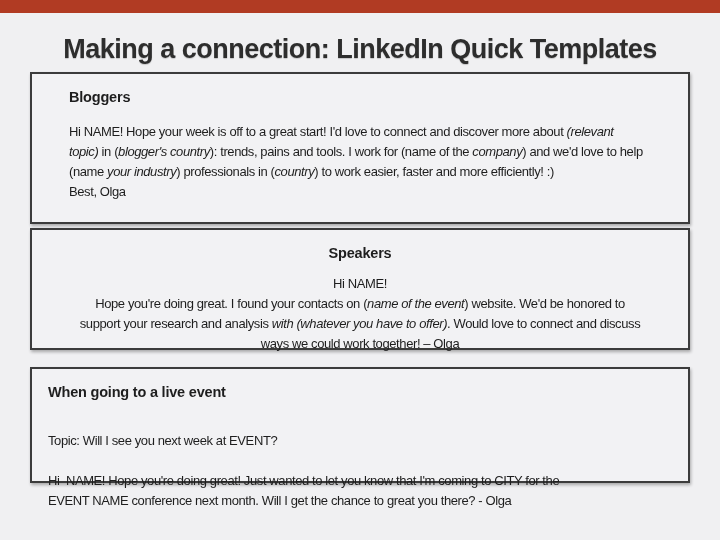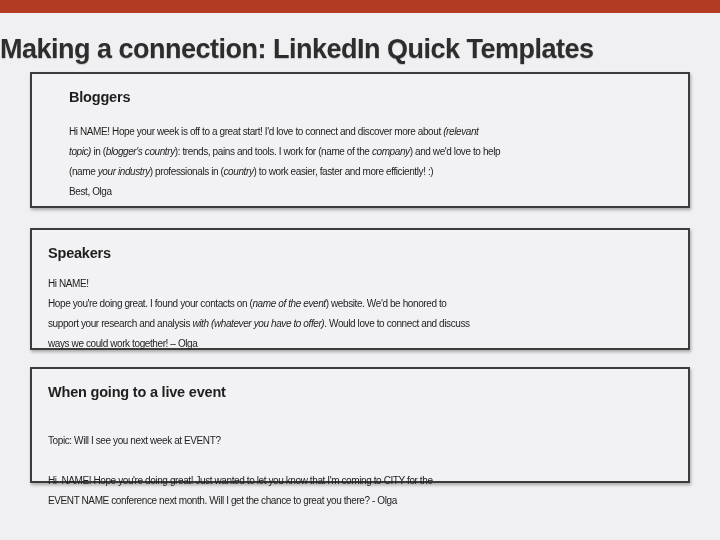--- a/index.html
+++ b/index.html
@@ -25,21 +25,21 @@
   }
   .accent-bar {
     position: absolute;
     top: 0; left: 0;
     width: 720px; height: 13px;
     background: var(--accent);
   }
   .slide-title {
     position: absolute;
     top: 34px; left: 0; right: 0;
-    text-align: left;
+    text-align: center;
     font-size: 27px;
     font-weight: bold;
     letter-spacing: -0.5px;
     color: var(--title_color);
     text-shadow: 0 1px 1px rgba(0,0,0,0.18);
     white-space: nowrap;
   }
   .card {
     position: absolute;
     left: 30px;
@@ -50,43 +50,43 @@
     padding: 13px 16px;
   }
   .card-heading {
     font-size: 14.5px;
     font-weight: bold;
     line-height: 21px;
     letter-spacing: -0.2px;
     color: var(--text);
   }
   .card-body {
-    font-size: 10px;
+    font-size: 13px;
     line-height: 20px;
     letter-spacing: -0.4px;
     color: var(--text);
     white-space: pre-wrap;
   }
   .card-body em { font-style: italic; }
 </style>
 </head>
 <body>
 
 <div class="slide">
 
   <div class="accent-bar"></div>
 
   <h1 class="slide-title">Making a connection: LinkedIn Quick Templates</h1>
 
-  <section class="card" style="top:72px; height:136px;padding-left:37px;">
+  <section class="card" style="top:72px; height:152px;padding-left:37px;">
     <h2 class="card-heading">Bloggers</h2>
     <p class="card-body" style="margin-top:14px;"><span>Hi NAME! Hope your week is off to a great start! I'd love to connect and discover more about </span><em>(relevant</em><br><em>topic)</em><span> in (</span><em>blogger's country</em><span>): trends, pains and tools. I work for (name of the </span><em>company</em><span>) and we'd love to help</span><br><span>(name </span><em>your industry</em><span>) professionals in (</span><em>country</em><span>) to work easier, faster and more efficiently! :)</span><br><span>Best, Olga</span></p>
   </section>
 
-  <section class="card" style="top:228px; height:122px;">
+  <section class="card" style="top:228px; height:122px;text-align:center;">
     <h2 class="card-heading">Speakers</h2>
     <p class="card-body" style="margin-top:10px;"><span>Hi NAME!</span><br><span>Hope you're doing great. I found your contacts on (</span><em>name of the event</em><span>) website. We'd be honored to</span><br><span>support your research and analysis </span><em>with (whatever you have to offer)</em><span>. Would love to connect and discuss</span><br><span>ways we could work together! – Olga</span></p>
   </section>
 
   <section class="card" style="top:367px; height:116px;">
     <h2 class="card-heading">When going to a live event</h2>
     <p class="card-body" style="margin-top:28px;"><span>Topic: Will I see you next week at EVENT?</span><br><br><span>Hi  NAME! Hope you're doing great! Just wanted to let you know that I'm coming to CITY for the</span><br><span>EVENT NAME conference next month. Will I get the chance to great you there? - Olga</span></p>
   </section>
 
 </div>

